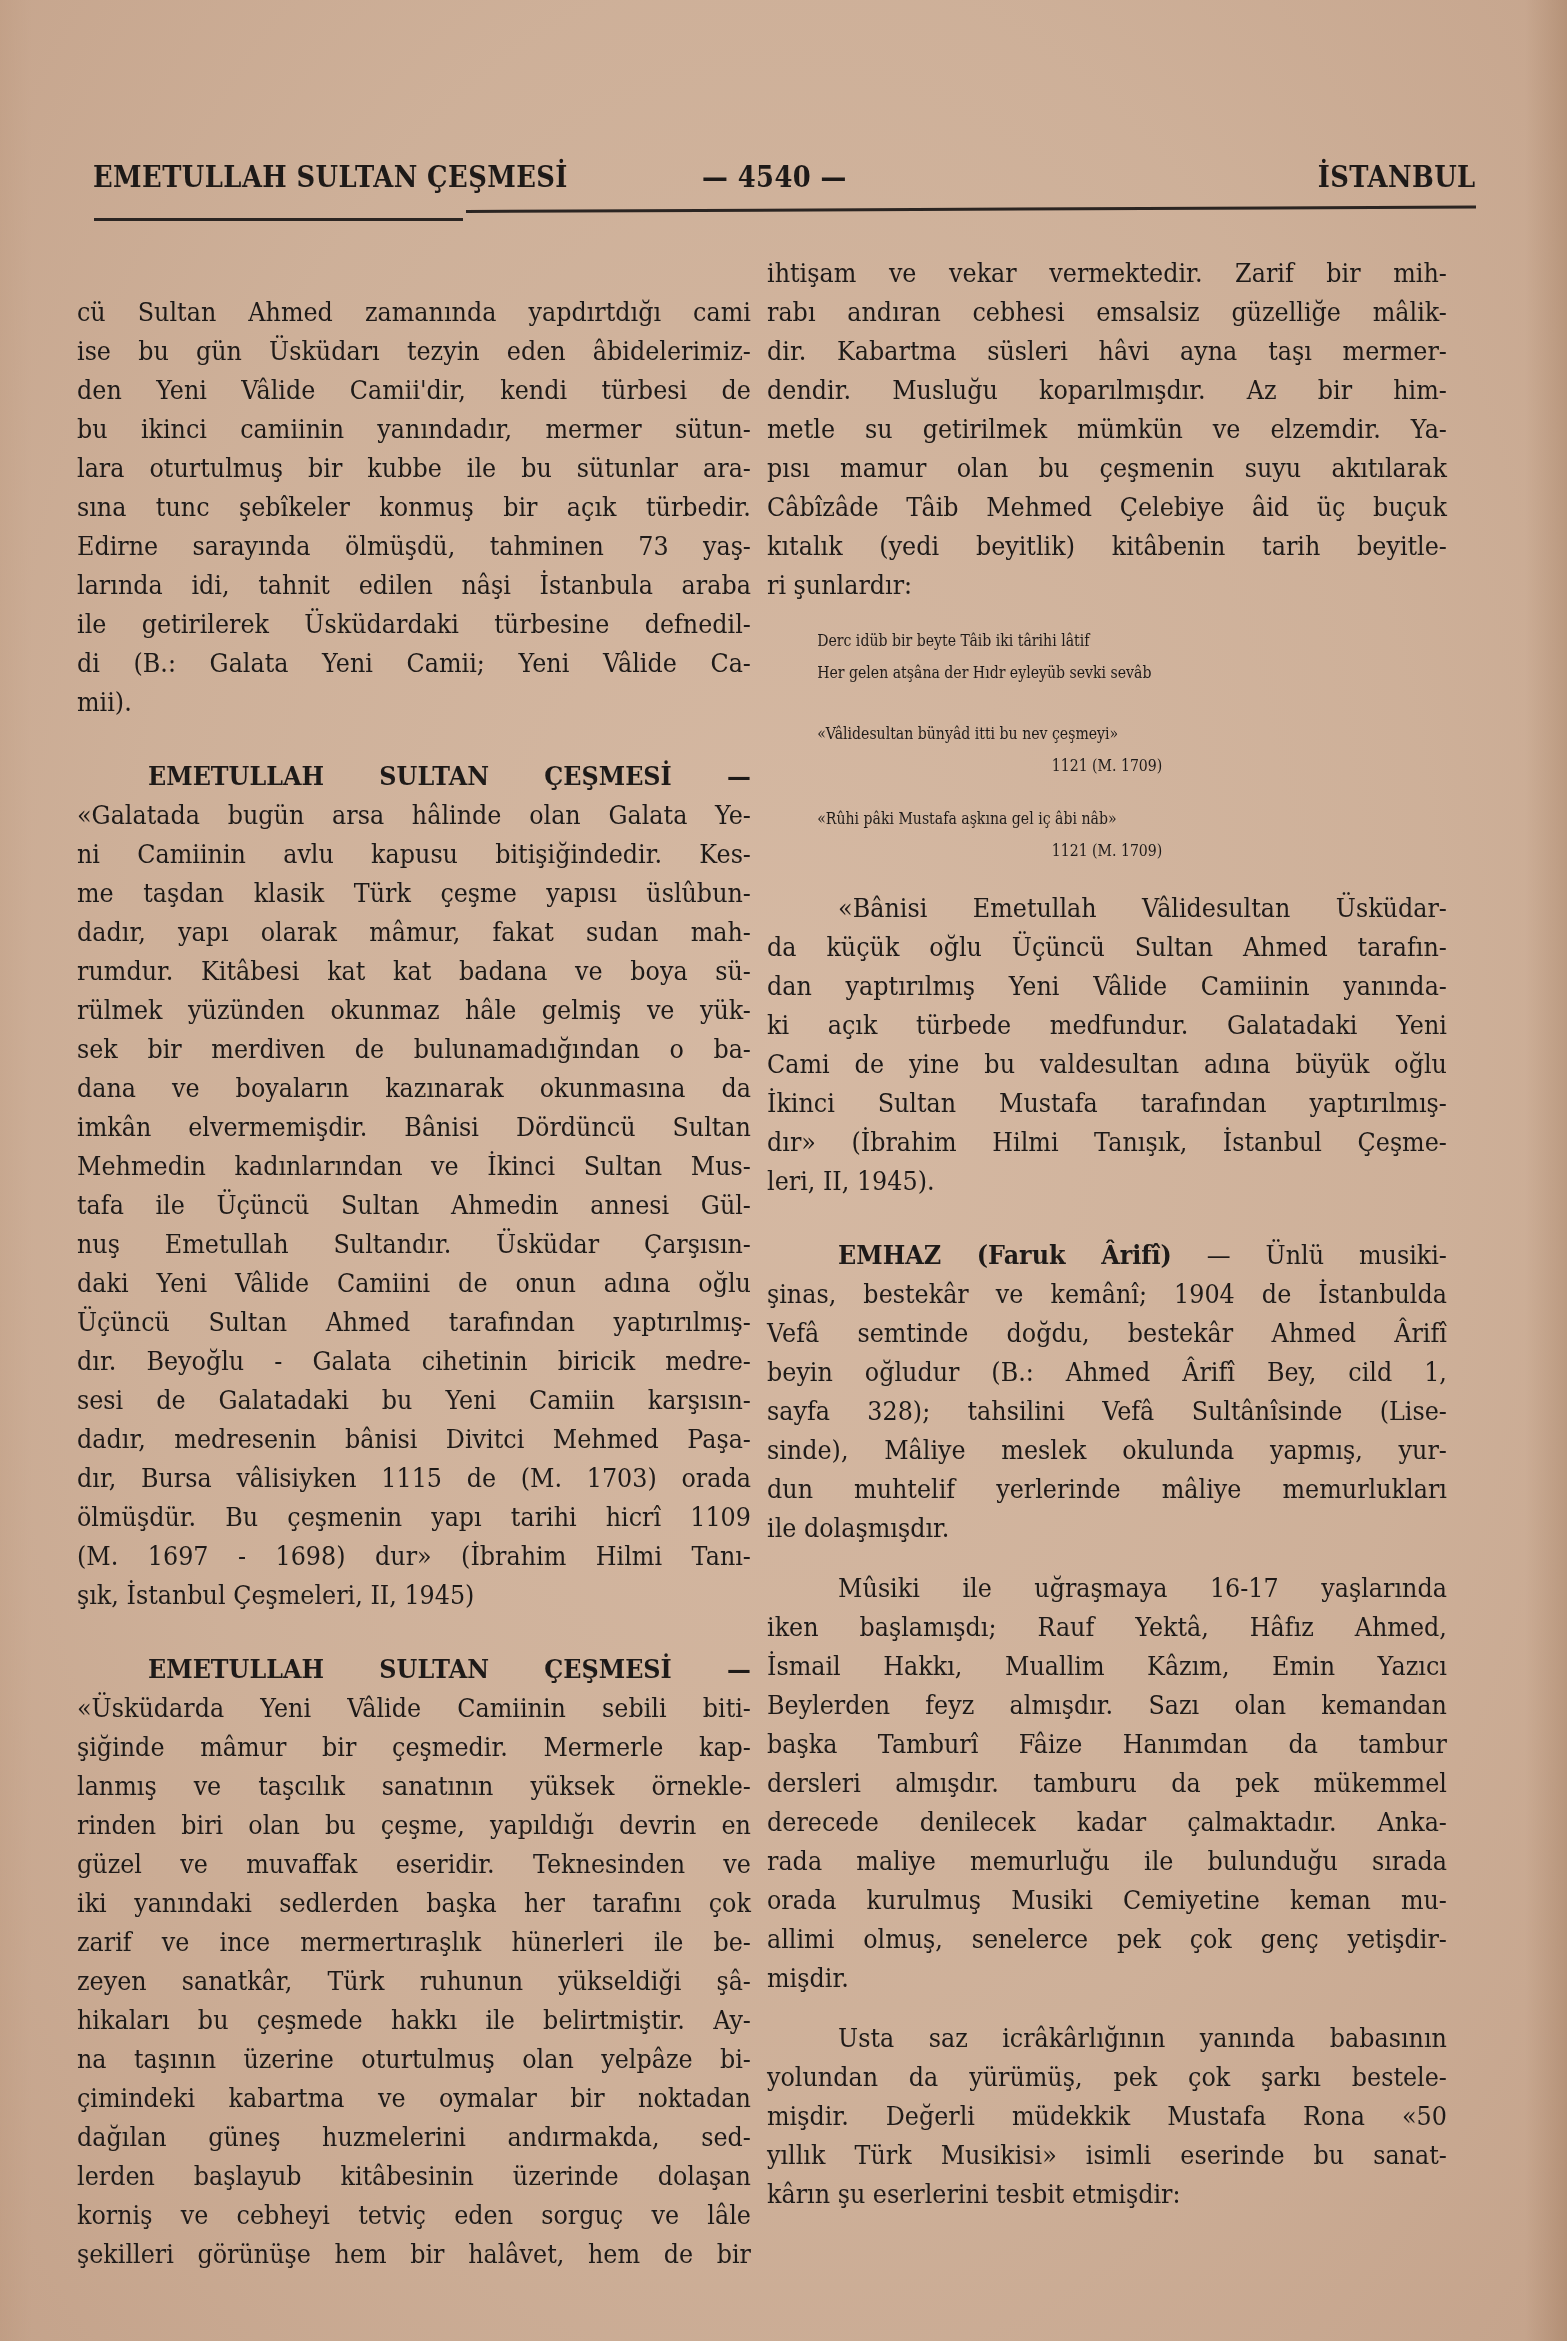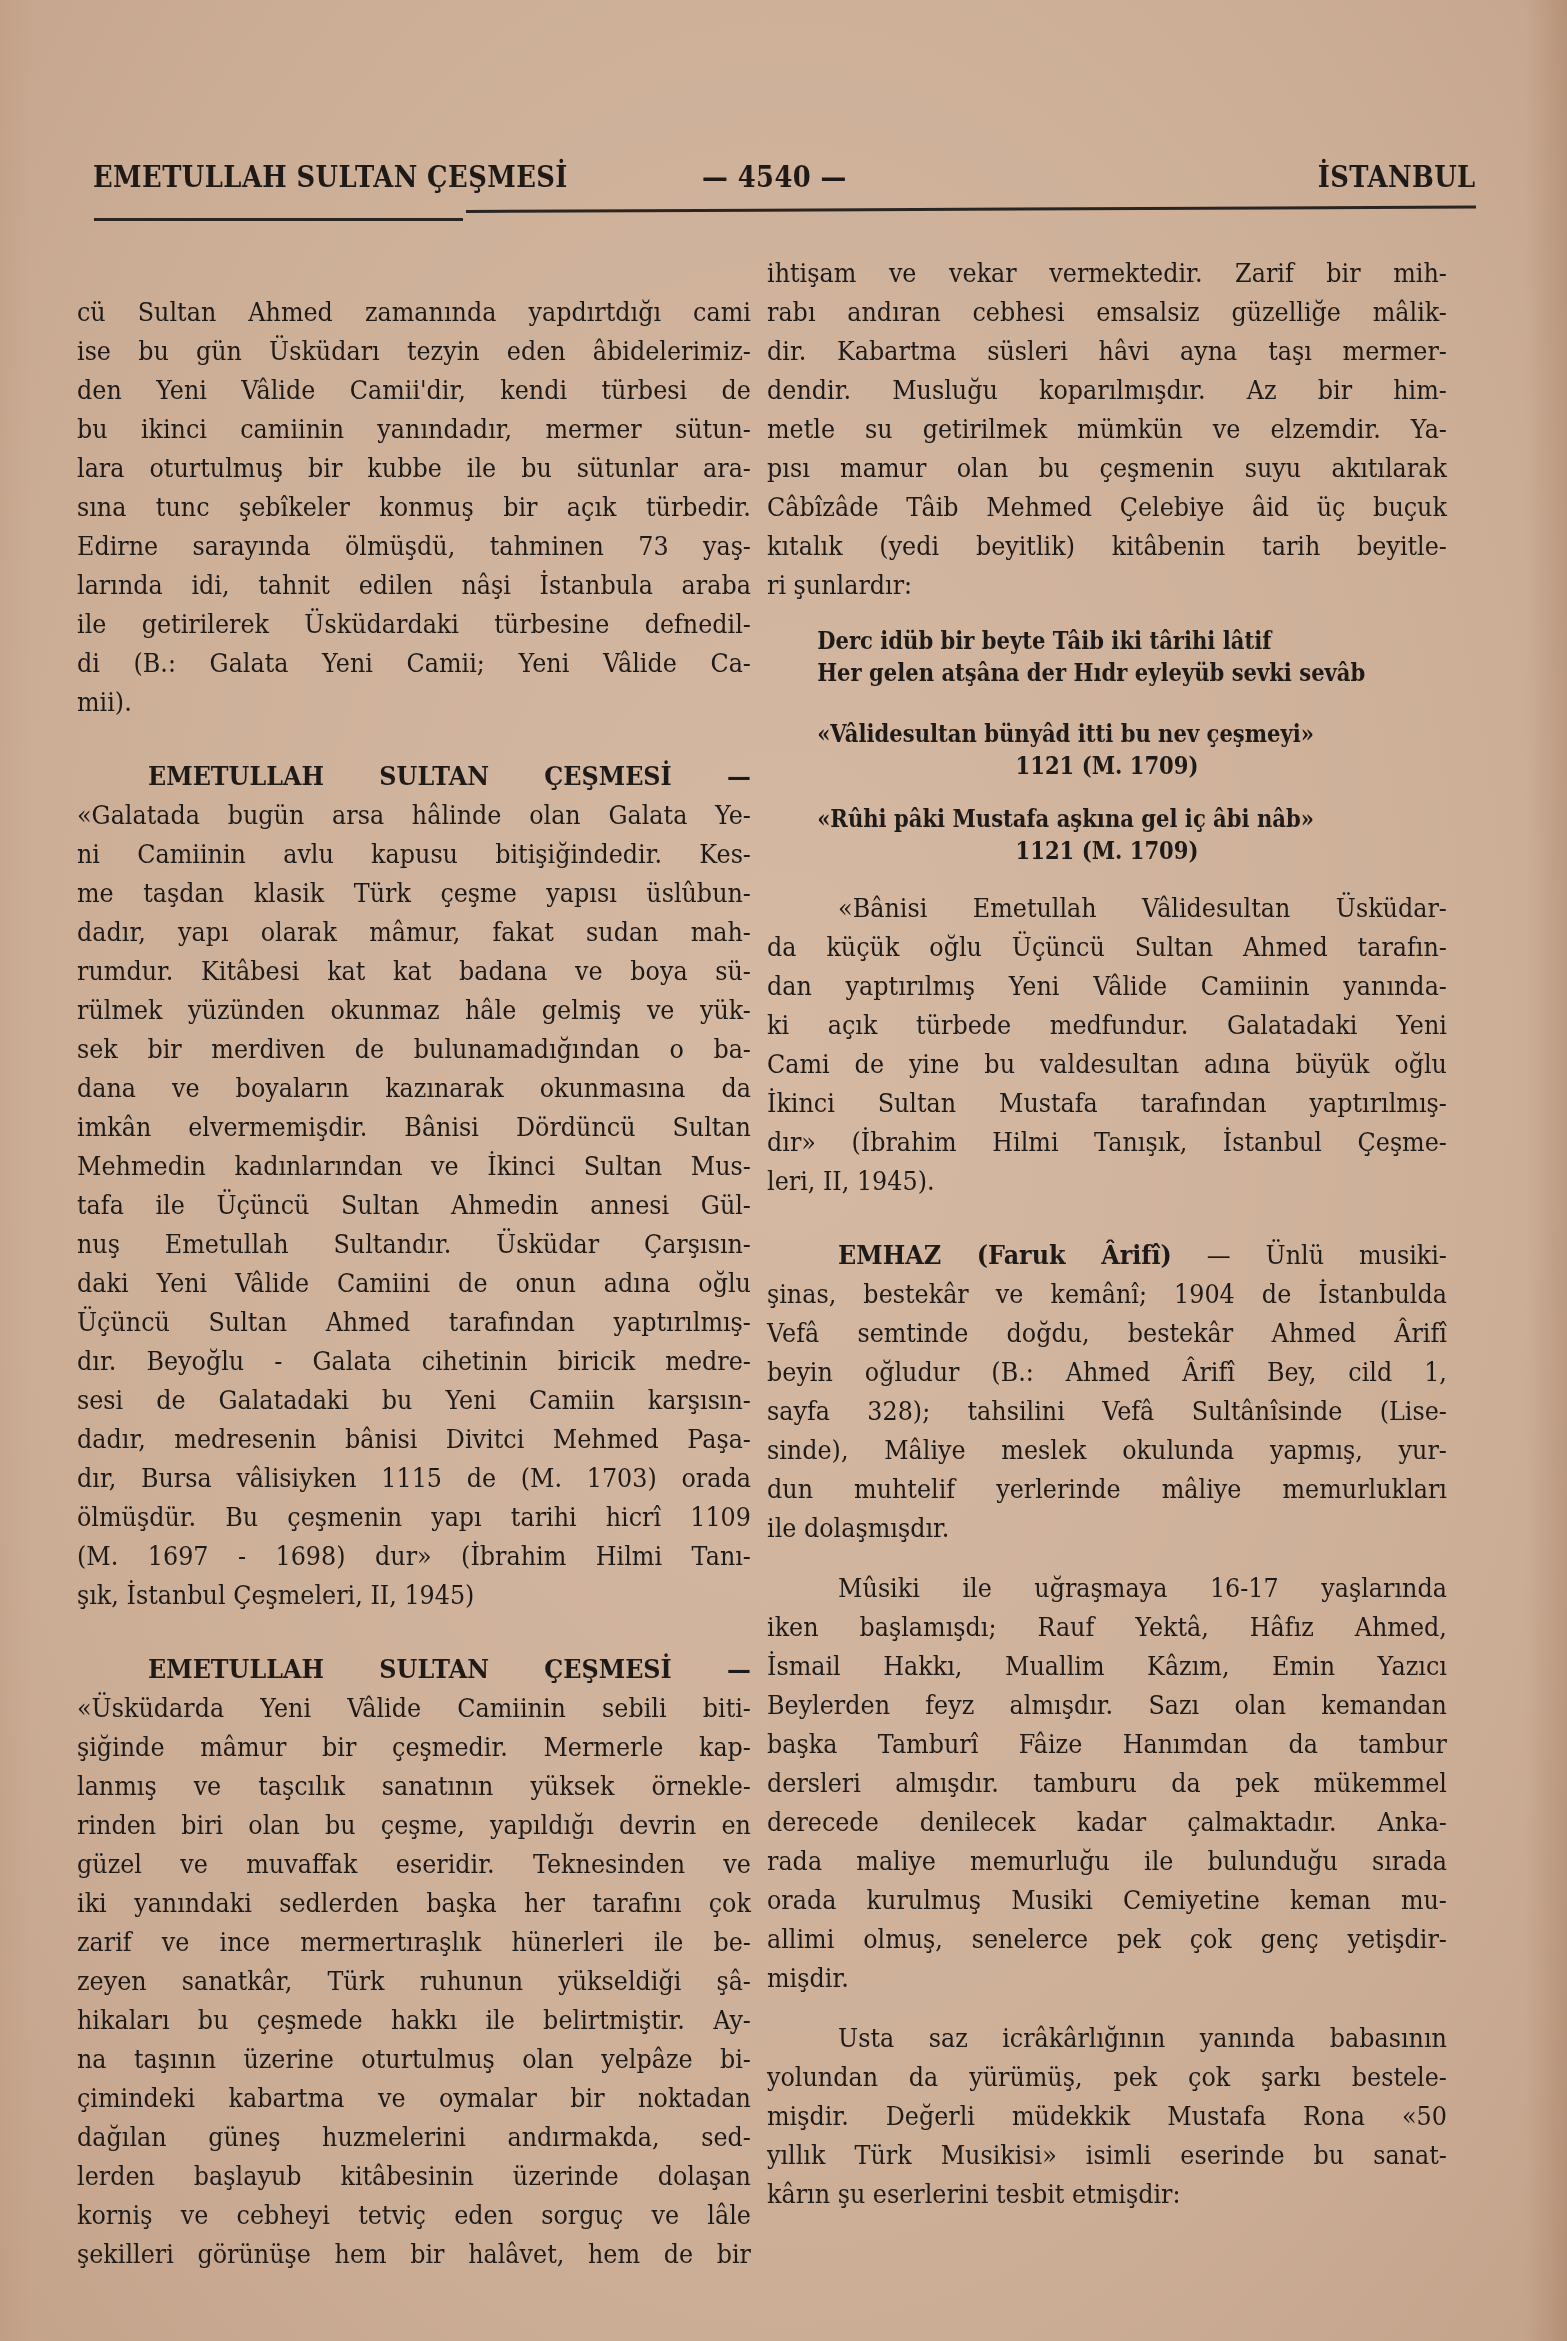--- a/index.html
+++ b/index.html
@@ -40,21 +40,21 @@
     text-align: justify; text-align-last: justify;
     height: 39px; overflow: visible;
     transform: scaleX(0.9); transform-origin: left top; width: 111.1%;
   }
   .line.last { text-align-last: left; }
   .line.indent { padding-left: 79px; box-sizing: border-box; }
   .gap { display: block; height: 35px; }
   .gap-small { display: block; height: 21px; }
   .bold { font-weight: bold; }
 
-  .verse { font-weight: bold; font-size: 24px; line-height: 32px; }
+  .verse { font-weight: normal; font-size: 16px; line-height: 32px; }
   .verse .vline { display: block; white-space: nowrap; transform: scaleX(0.88); transform-origin: left top; }
   .verse .vline.pad { padding-left: 57px; }
   .verse .vline.center { text-align: center; transform-origin: center top; }
 </style>
 </head>
 <body>
 
 <div class="page">
 
   <div class="running-head">

